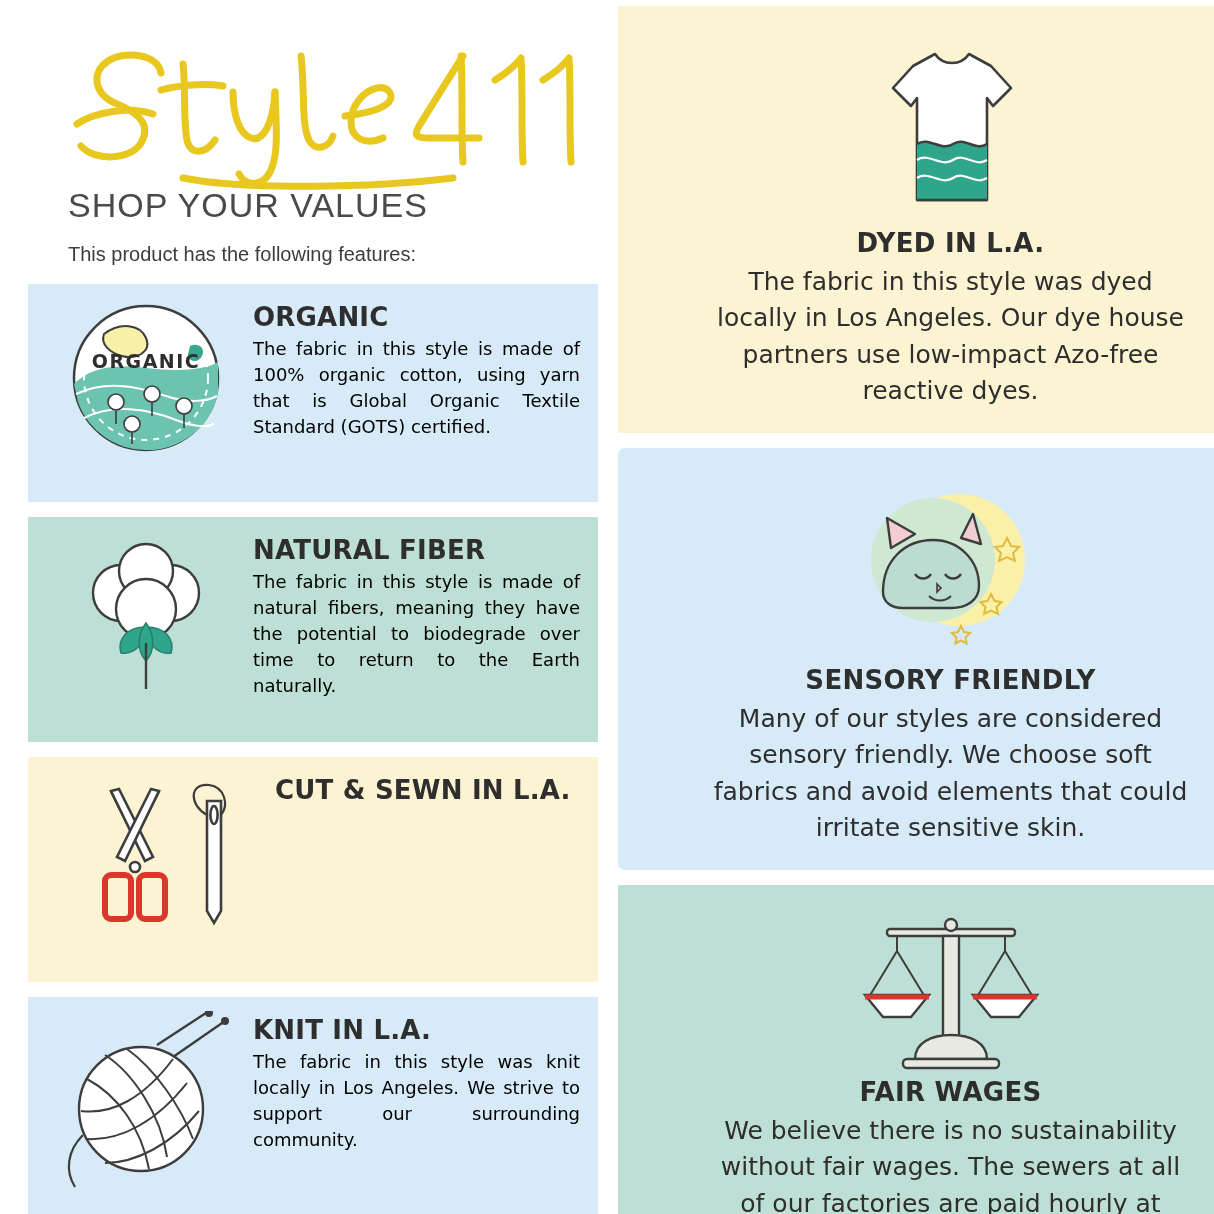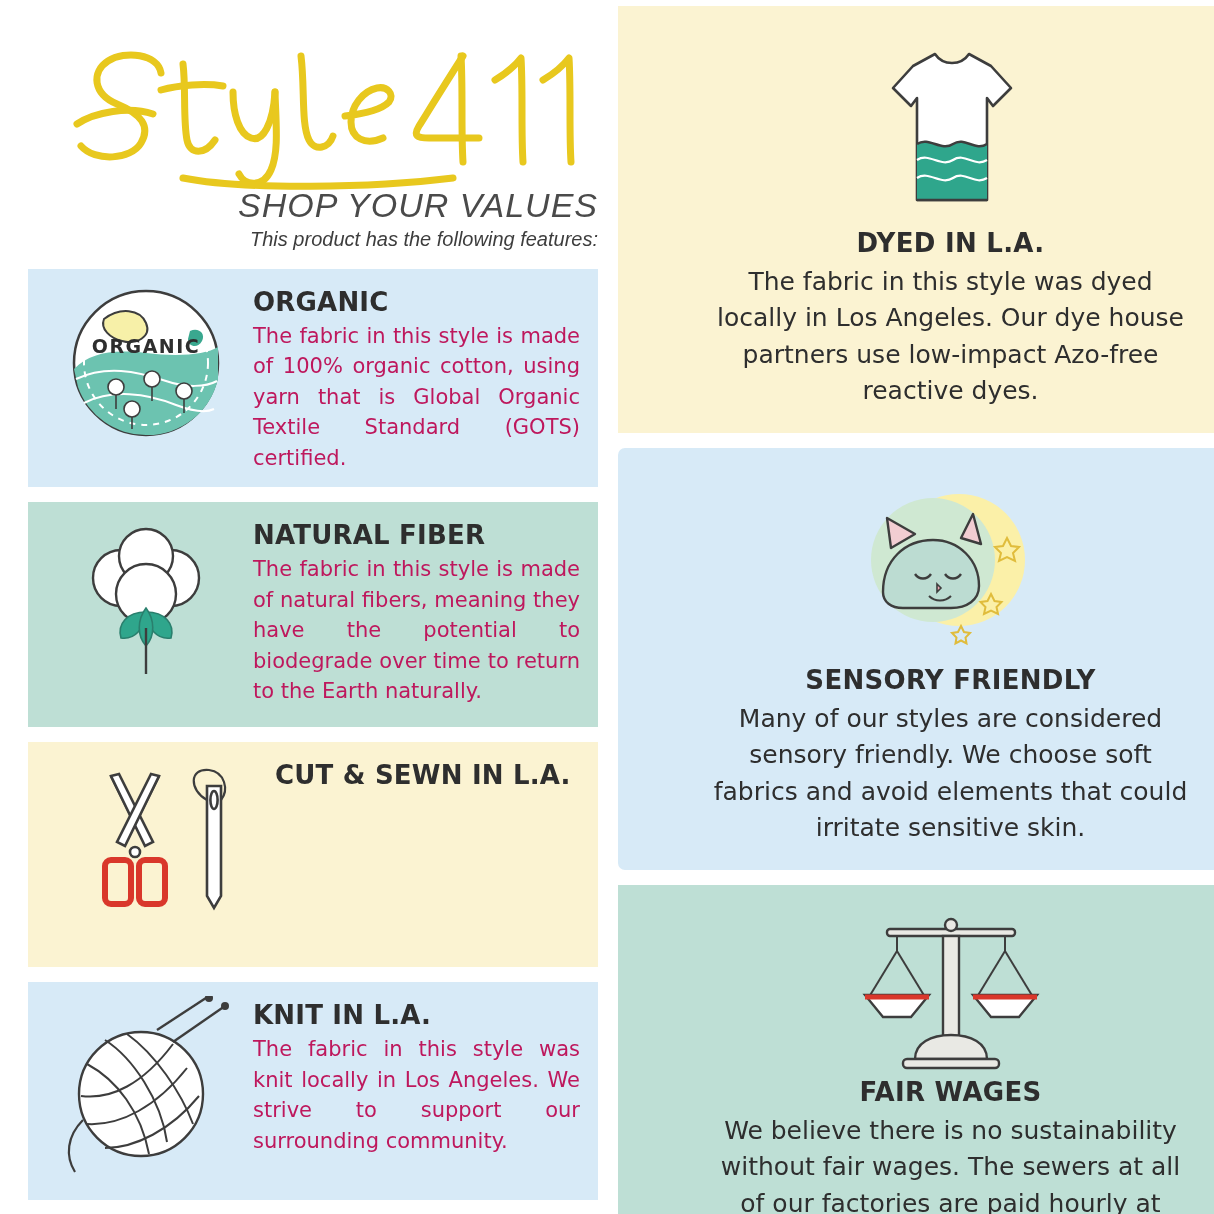--- a/index.html
+++ b/index.html
@@ -32,23 +32,22 @@
   .col-right {
     position: absolute;
     left: 618px;
     top: 6px;
     width: 665px;
   }
 
   
   .header {
     width: 570px;
-    text-align: right;
+    text-align: left;
     padding-top: 6px;
-    font-style: italic;
   }
   .logo-wrap {
     height: 160px;
     position: relative;
     margin-bottom: -4px;
   }
   .logo-svg {
     display: block;
     margin: 0 auto;
   }
@@ -57,21 +56,21 @@
     font-size: 34px;
     letter-spacing: 1px;
     color: #4a4a4a;
     margin-top: 2px;
     padding-left: 40px;
   }
   .header-note {
     font-family: "Liberation Sans", sans-serif;
     font-size: 20px;
     color: #3d3d3d;
-    margin-top: 3px;
+    margin-top: 18px;
     padding-left: 40px;
   }
 
   
   .card-l {
     display: flex;
     align-items: flex-start;
     box-sizing: border-box;
     margin-bottom: 15px;
     padding: 14px 12px 14px 10px;
@@ -92,23 +91,23 @@
     margin: 4px 0 4px 0;
     font-family: "DejaVu Sans", sans-serif;
     font-weight: bold;
     font-size: 26px;
     letter-spacing: 0.2px;
     color: #2e2e2e;
   }
   .card-l p {
     margin: 0;
     font-family: "DejaVu Sans", sans-serif;
-    font-size: 21px;
+    font-size: 18px;
     line-height: 1.45;
-    color: #be185d;
+    color: #000000;
     text-align: justify;
   }
 
   .bg-blue   { background: #d7eaf7; }
   .bg-green  { background: #bedfd5; }
   .bg-cream  { background: #fbf3d2; padding-left: 32px; }
 
   
   .card-r {
     box-sizing: border-box;

